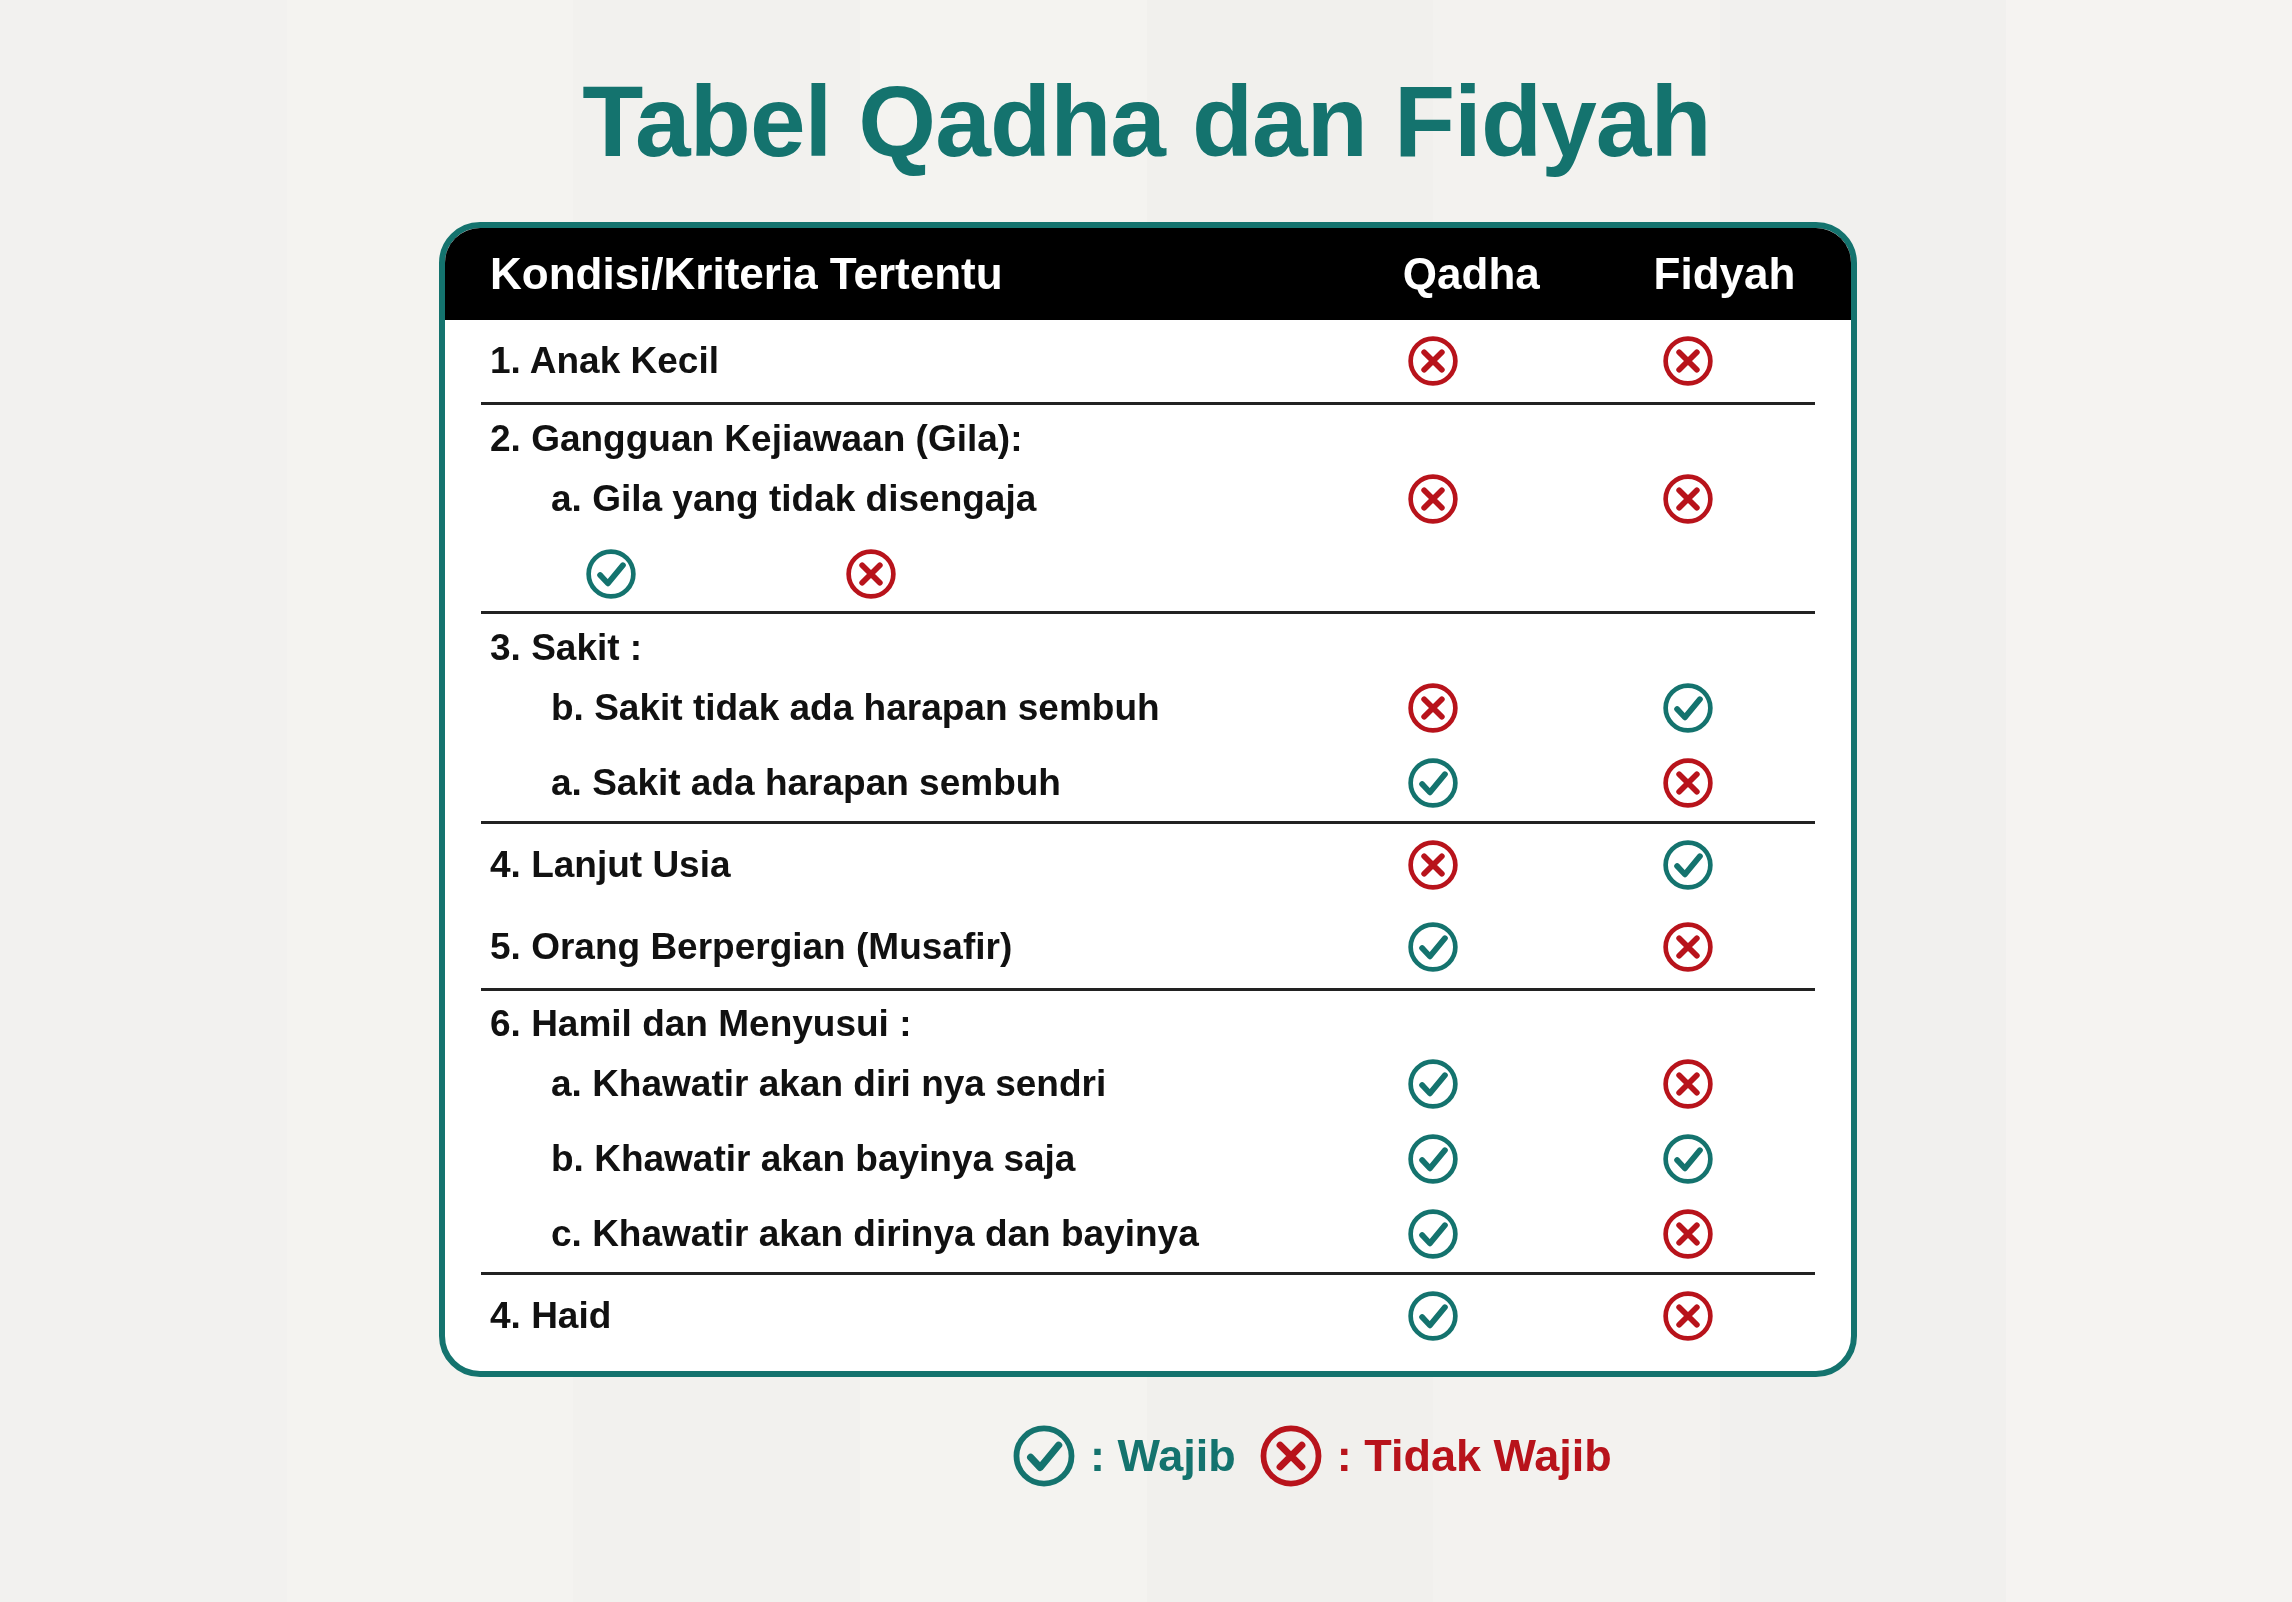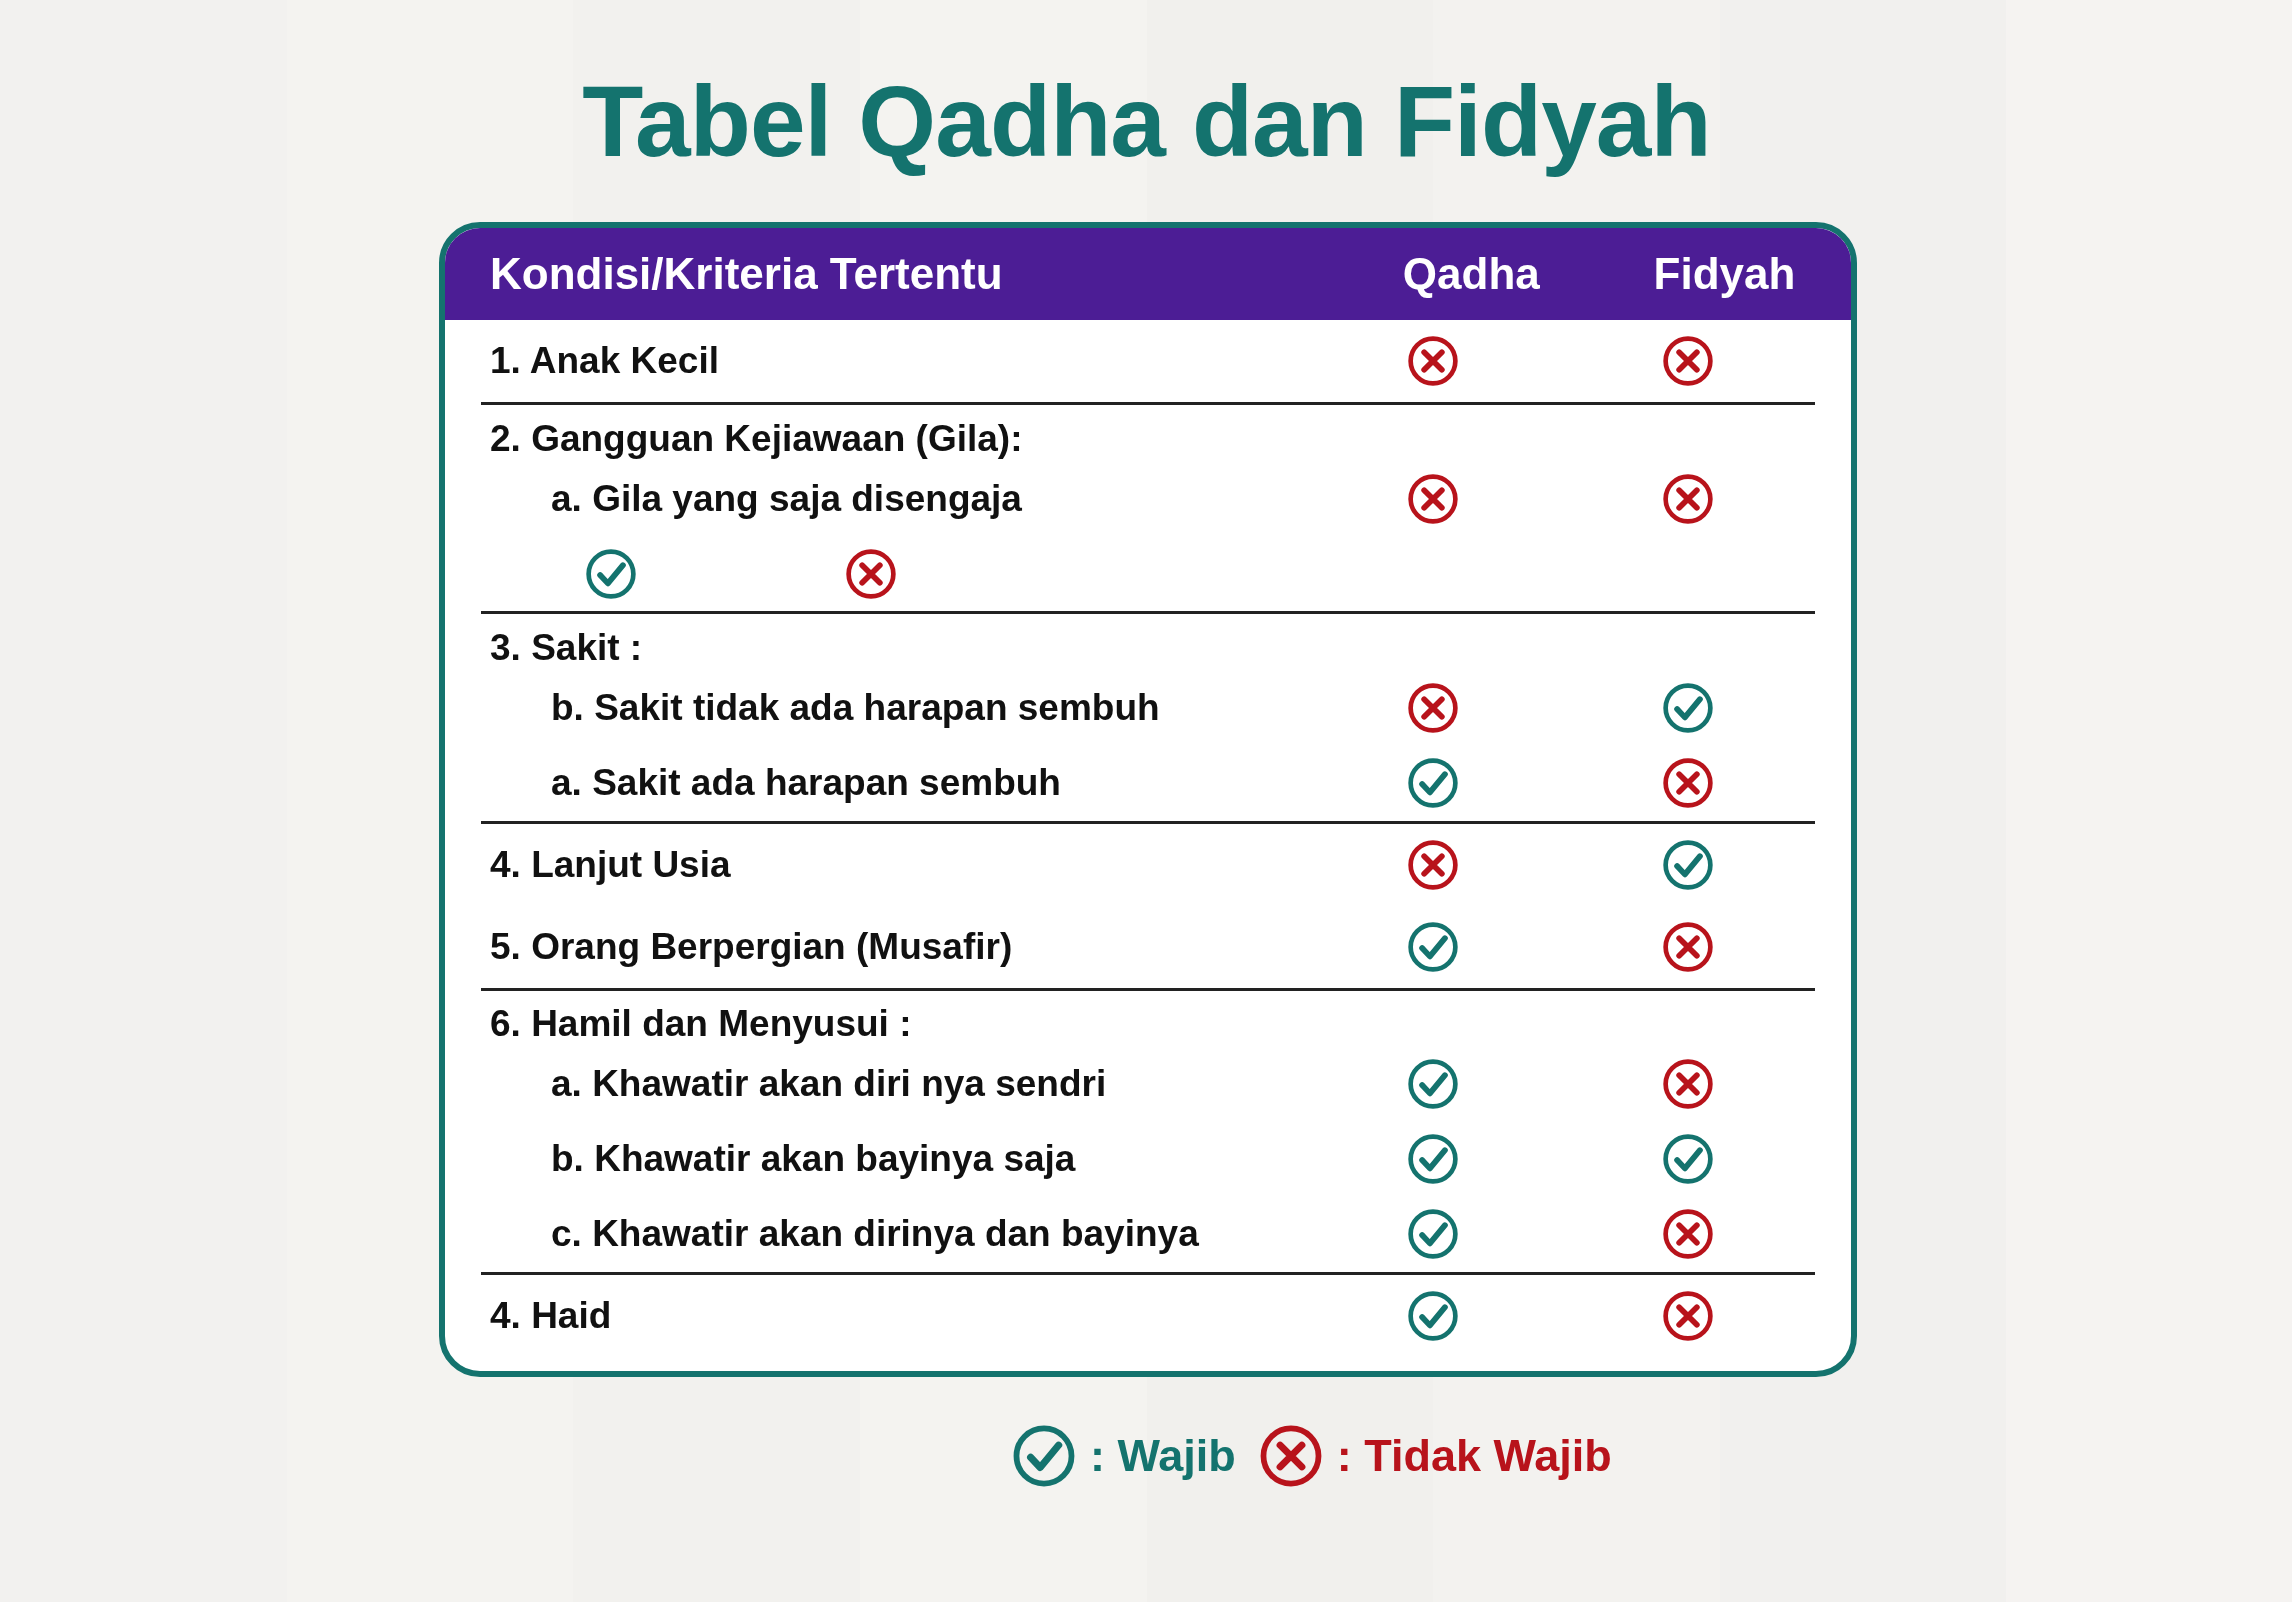--- a/index.html
+++ b/index.html
@@ -73,21 +73,21 @@
     height: 1155px;
     background: #ffffff;
     border: 6.3px solid #14736e;
     border-radius: 41px;
     box-sizing: border-box;
     overflow: hidden;
   }
 
   #thead {
     height: 92px;
-    background: #4c1d95;
+    background: #000000;
     color: #ffffff;
     display: flex;
     align-items: center;
     box-sizing: border-box;
   }
   .col-label { width: 878px; padding-left: 45px; font-size: 44px; font-weight: bold; }
   .col-q, .col-f { width: 260px; text-align: center; font-size: 44px; font-weight: bold; }
 
   #tbody {
     padding: 0 36px;
@@ -202,21 +202,21 @@
                   <circle cx="50" cy="50" r="43" fill="none" stroke="#b8131b" stroke-width="9"></circle>
                   <path d="M33 33 L67 67 M67 33 L33 67" fill="none" stroke="#b8131b" stroke-width="11" stroke-linecap="round"></path>
                 </svg>
               </span>
             </div>
           </div>
         </div>
         <div class="group">
           <div class="heading-only">2. Gangguan Kejiawaan (Gila):</div>
           <div class="row r-std">
-            <div class="label sub">a.  Gila yang saja disengaja</div>
+            <div class="label sub">a.  Gila yang tidak disengaja</div>
             <div class="mark">
               <span>
                 <svg class="ic" viewBox="0 0 100 100">
                   <circle cx="50" cy="50" r="43" fill="none" stroke="#b8131b" stroke-width="9"></circle>
                   <path d="M33 33 L67 67 M67 33 L33 67" fill="none" stroke="#b8131b" stroke-width="11" stroke-linecap="round"></path>
                 </svg>
               </span>
             </div>
             <div class="mark">
               <span>

